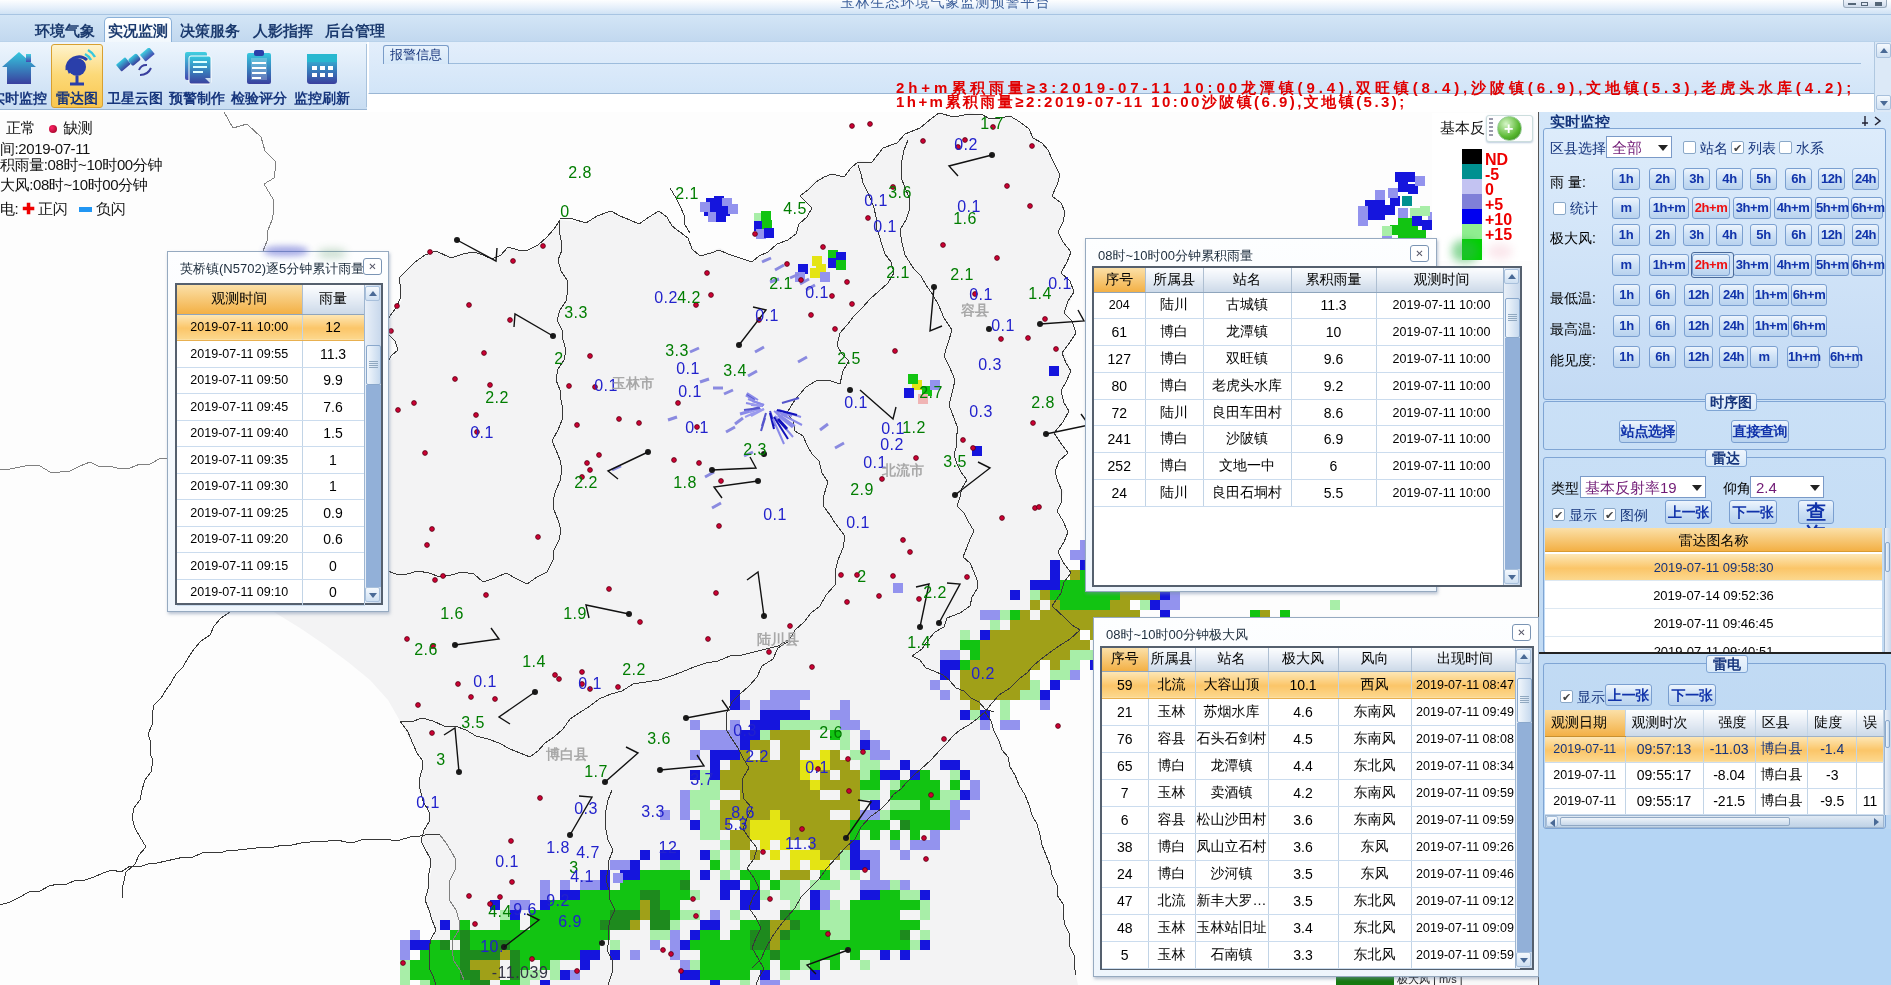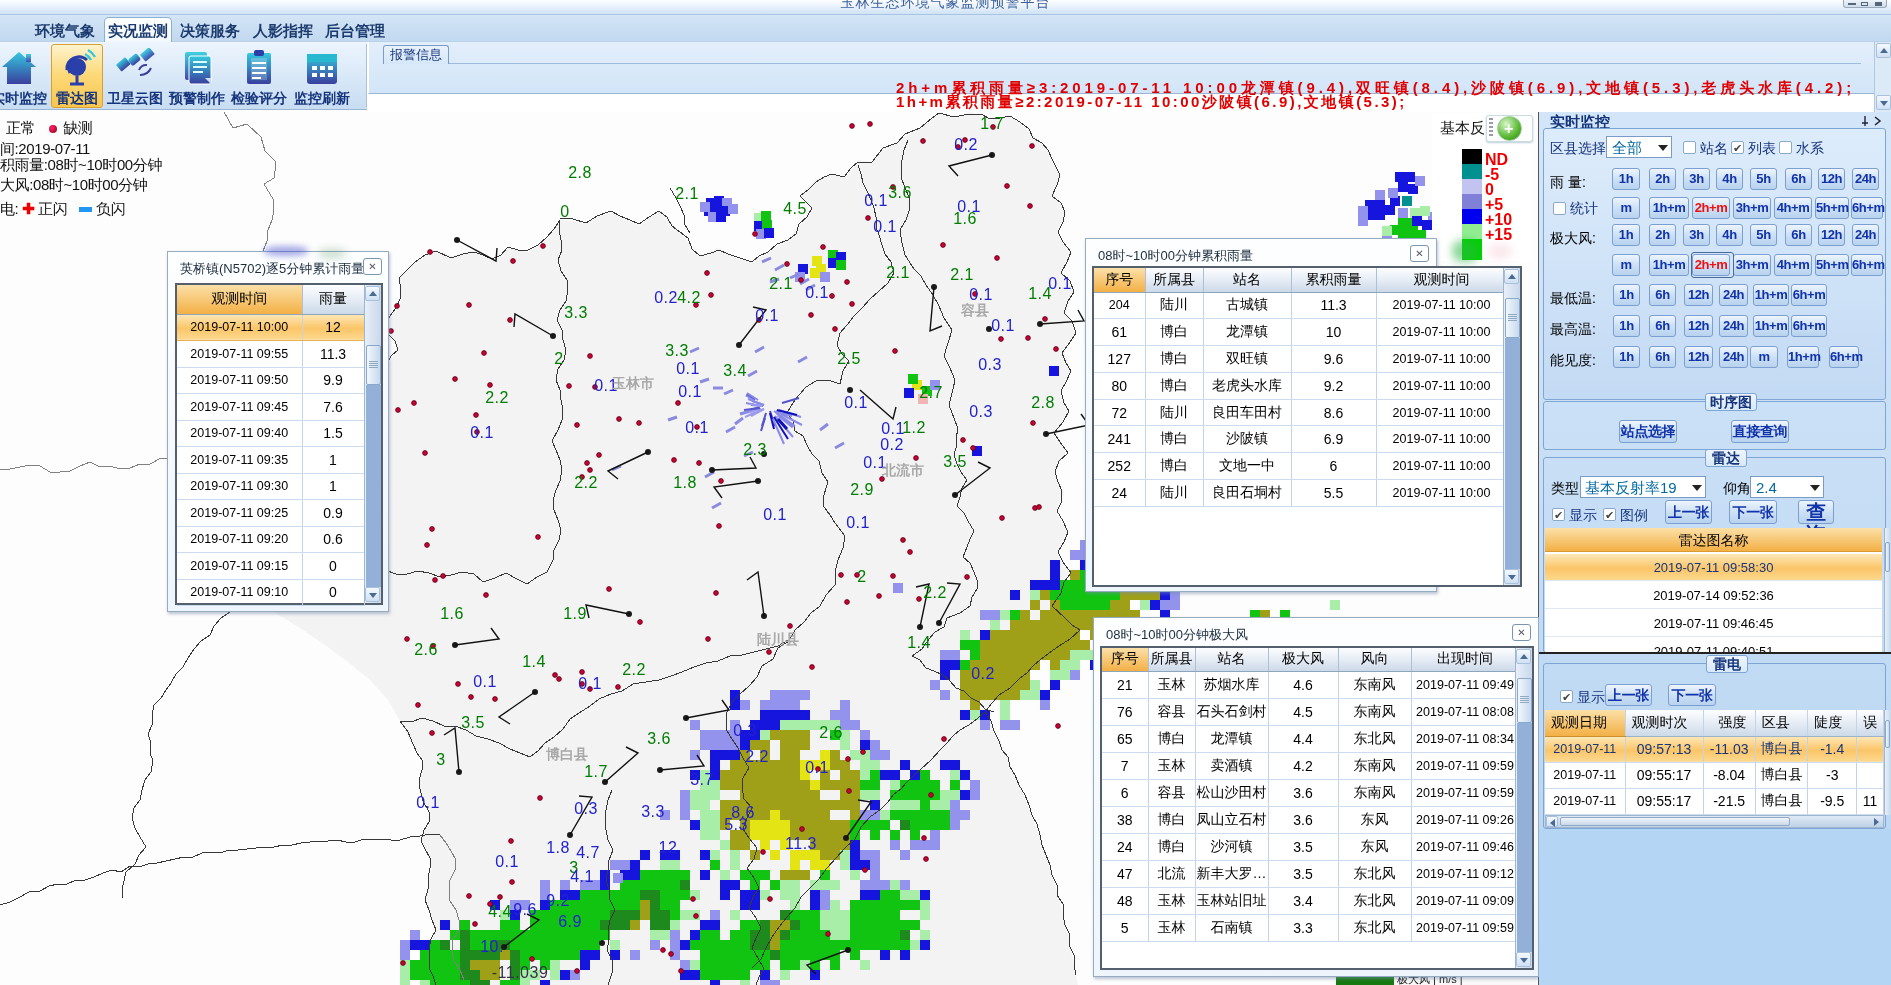--- a/index.html
+++ b/index.html
@@ -42,21 +42,21 @@
 .vsb{position:absolute;top:0;right:0;width:17px;background:linear-gradient(90deg,#e8eff8,#c8d8ec);border-left:1px solid #9fb6d0}
 .vsbthumb{position:absolute;left:1px;width:15px;background:linear-gradient(90deg,#f2f7fc,#c6d9ee);border:1px solid #8aa8cc;border-radius:2px}
 
 #sidebar{left:1539px;top:112px;width:352px;height:873px;background:linear-gradient(#d3e6f9,#b7d4f1);overflow:hidden;font-size:15px}
 .grp{position:absolute;border:1px solid #7fa5d4;border-radius:3px;background:linear-gradient(#ddecfb,#c3daf4)}
 .grplab{position:absolute;background:linear-gradient(#eef5fd,#d8e9f9);border:1px solid #7fa5d4;border-radius:3px;color:#16357c;font-weight:bold;font-size:14px;text-align:center}
 .btn{position:absolute;background:linear-gradient(#eef5fd,#cfe2f6 45%,#b8d2ee);border:1px solid #7a9fd0;border-radius:3px;color:#1133aa;font-weight:bold;font-size:13px;letter-spacing:-0.4px;text-align:center;font-family:"Liberation Sans",sans-serif}
 .btn.red{color:#e11}
 .cb{position:absolute;width:13px;height:13px;background:#fff;border:1px solid #8aa8c8;border-radius:2px;font-size:11px;line-height:12px;text-align:center;color:#444}
 .slab{position:absolute;white-space:nowrap;font-size:14px}
-.ddown{position:absolute;background:#fff;border:1px solid #7a9ac8;font-size:15px;color:#0369a1;white-space:nowrap}
+.ddown{position:absolute;background:#fff;border:1px solid #7a9ac8;font-size:15px;color:#701a75;white-space:nowrap}
 .ddarr{position:absolute;right:3px;top:8px;width:0;height:0;border-left:5px solid transparent;border-right:5px solid transparent;border-top:6px solid #222}
 table.s{border-collapse:collapse;table-layout:fixed;font-size:14px;color:#000}
 table.s td{text-align:center;overflow:hidden;white-space:nowrap;border-right:1px solid #c2d4e6;border-bottom:1px solid #cbdcee;padding:0;background:#fff}
 </style></head><body>
 <div id="titlebar" class="abs"></div><div id="titletext" class="abs">玉林生态环境气象监测预警平台</div><div class="abs" style="left:1843px;top:0px;width:44px;height:8px;background:linear-gradient(#eef3fa,#d0dcEC);border:1px solid #9ab;border-top:none;border-radius:0 0 3px 3px"></div><div class="abs" style="left:1848px;top:3px;width:8px;height:2px;background:#567"></div><div class="abs" style="left:1861px;top:2px;width:7px;height:4px;border:1px solid #567"></div><div class="abs" style="left:1875px;top:2px;width:7px;height:4px;background:#567"></div><div id="menubar" class="abs"></div><div class="mtab abs" style="left:25px;width:80px;top:19px">环境气象</div><div class="mtab abs" style="left:170px;width:80px;top:19px">决策服务</div><div class="mtab abs" style="left:243px;width:80px;top:19px">人影指挥</div><div class="mtab abs" style="left:315px;width:80px;top:19px">后台管理</div><div id="seltab" class="abs mtab">实况监测</div><div id="toolbar" class="abs"></div><div id="selitem" class="abs"></div><svg width="0" height="0">
     <defs>
 <linearGradient id="ig" x1="0" y1="0" x2="0" y2="1">
         <stop offset="0" stop-color="#35c8de"></stop>
         <stop offset="1" stop-color="#3a3f9e"></stop>
       </linearGradient>
@@ -1734,20 +1734,28 @@
         </colgroup>
         <tbody>
           <tr class="hd" style="height:23px">
             <td class="oh">序号</td>
             <td>所属县</td>
             <td>站名</td>
             <td>极大风</td>
             <td>风向</td>
             <td>出现时间</td>
           </tr>
+          <tr class="sel" style="height:27px">
+            <td>59</td>
+            <td>北流</td>
+            <td>大容山顶</td>
+            <td>10.1</td>
+            <td>西风</td>
+            <td class="t">2019-07-11 08:47</td>
+          </tr>
           <tr style="height:27px">
             <td>21</td>
             <td>玉林</td>
             <td>苏烟水库</td>
             <td>4.6</td>
             <td>东南风</td>
             <td class="t">2019-07-11 09:49</td>
           </tr>
           <tr style="height:27px">
             <td>76</td>

